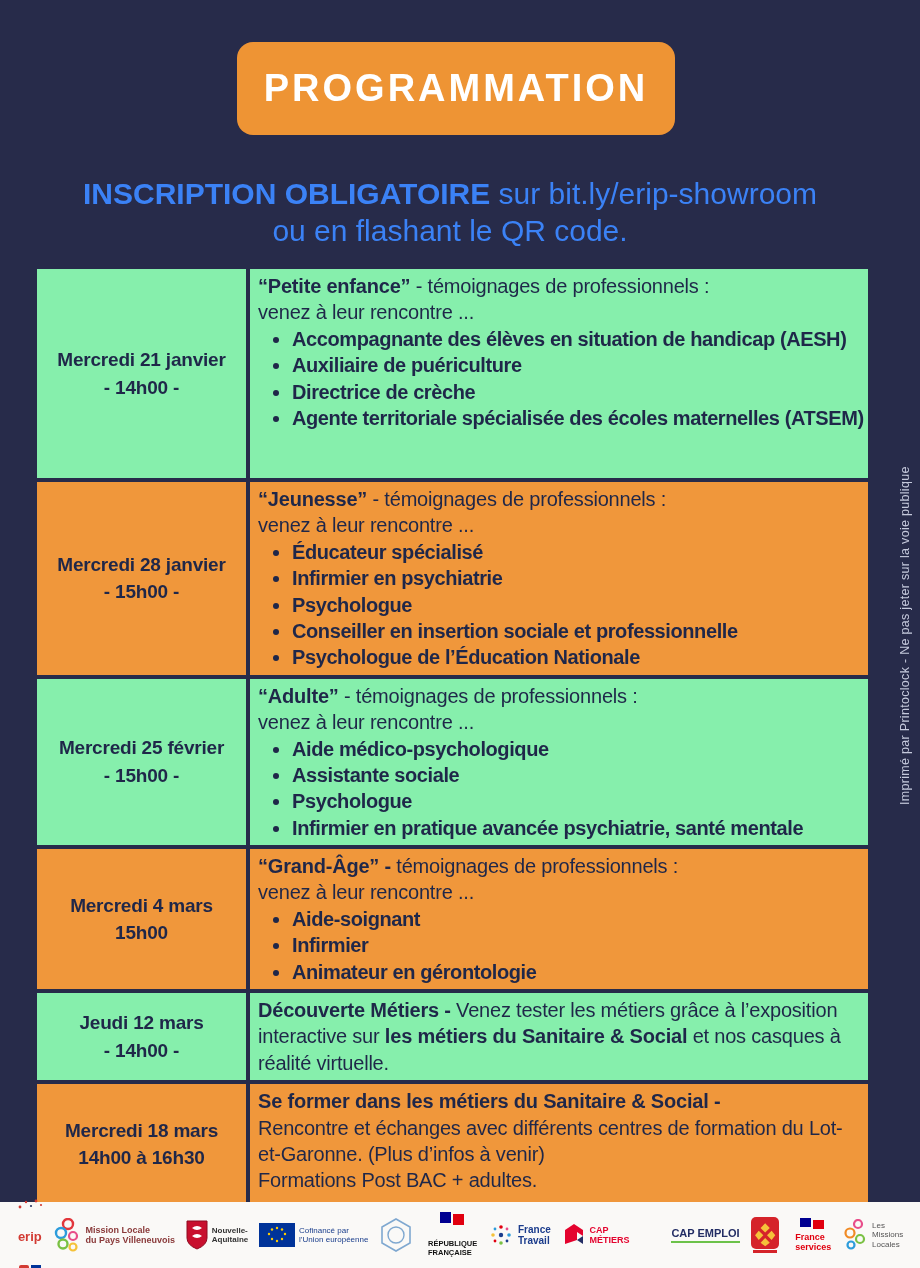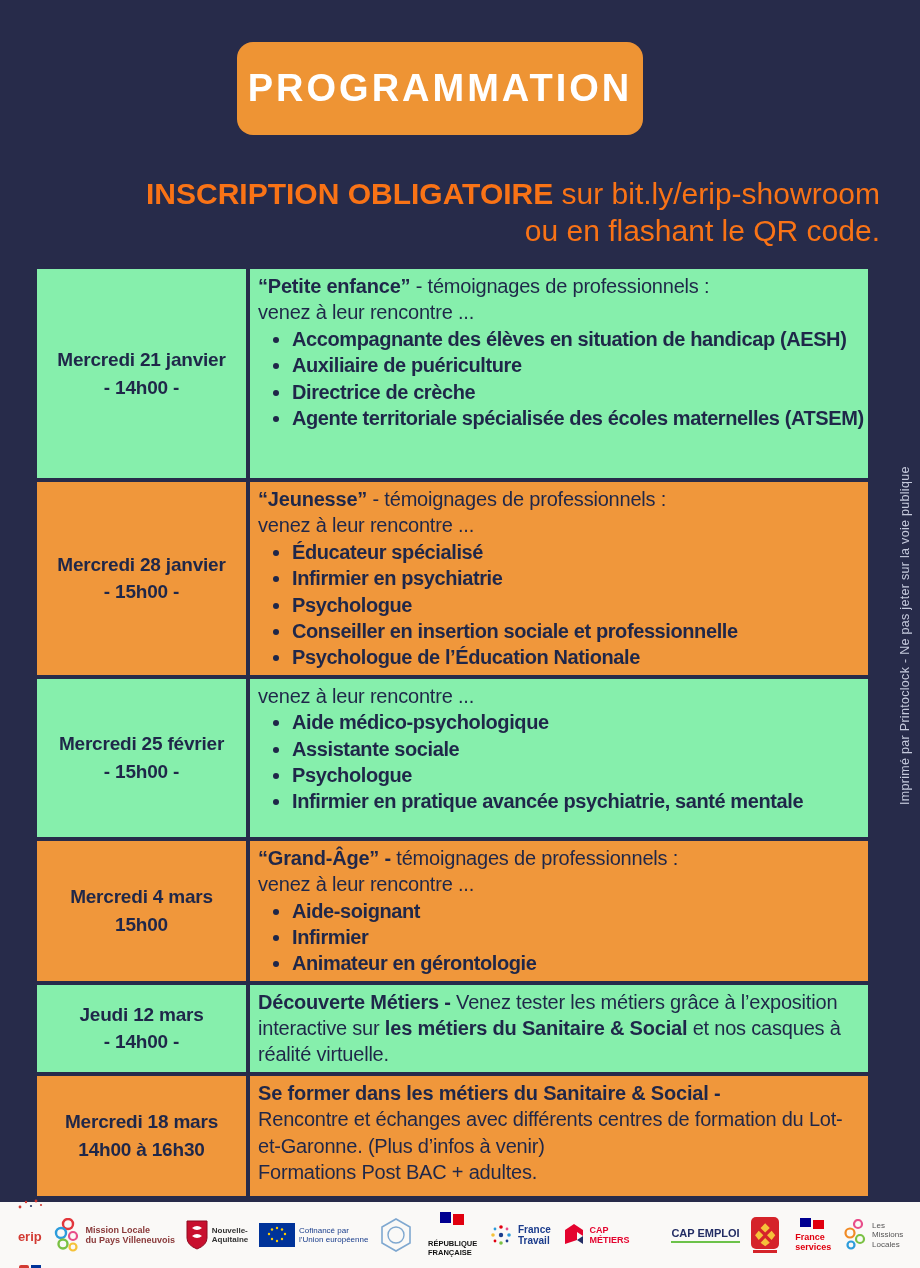--- a/index.html
+++ b/index.html
@@ -7,28 +7,28 @@
     width:920px;height:1268px;
     background:#272B4A;
     font-family:"Liberation Sans", sans-serif;
     position:relative;
     overflow:hidden;
   }
   .page{position:absolute;inset:0;}
 
   
   .title-button{
-    position:absolute;left:237px;top:42px;width:406px;height:93px;
+    position:absolute;left:237px;top:42px;width:438px;height:93px;
     background:#EE9434;border-radius:16px;
     display:flex;align-items:center;justify-content:center;
     color:#FFFFFF;font-size:38px;font-weight:bold;letter-spacing:3px;
   }
   .subtitle{
     position:absolute;left:20px;top:176px;width:860px;
-    text-align:right;color:#f97316;
+    text-align:center;color:#3b82f6;
     font-size:30px;line-height:1.22;font-weight:400;
   }
   .subtitle .b{font-weight:bold;}
 
   
   .table{
     position:absolute;left:35px;top:267px;width:831px;
     display:flex;flex-direction:column;row-gap:4px;
     background:#272B4A;border:2px solid #272B4A;
   }
@@ -136,20 +136,21 @@
             <li><span class="b">Psychologue de l’Éducation Nationale</span></li>
           </ul>
         </div>
       </div>
       <div class="row yellow">
         <div class="cell date-cell">
           <div>Mercredi 25 février</div>
           <div>- 15h00 -</div>
         </div>
         <div class="cell content-cell">
+          <p><span class="b">“Adulte”</span><span> - témoignages de professionnels :</span></p>
           <p><span>venez à leur rencontre ...</span></p>
           <ul>
             <li><span class="b">Aide médico-psychologique</span></li>
             <li><span class="b">Assistante sociale</span></li>
             <li><span class="b">Psychologue</span></li>
             <li><span class="b">Infirmier en pratique avancée psychiatrie, santé mentale</span></li>
           </ul>
         </div>
       </div>
       <div class="row orange">

